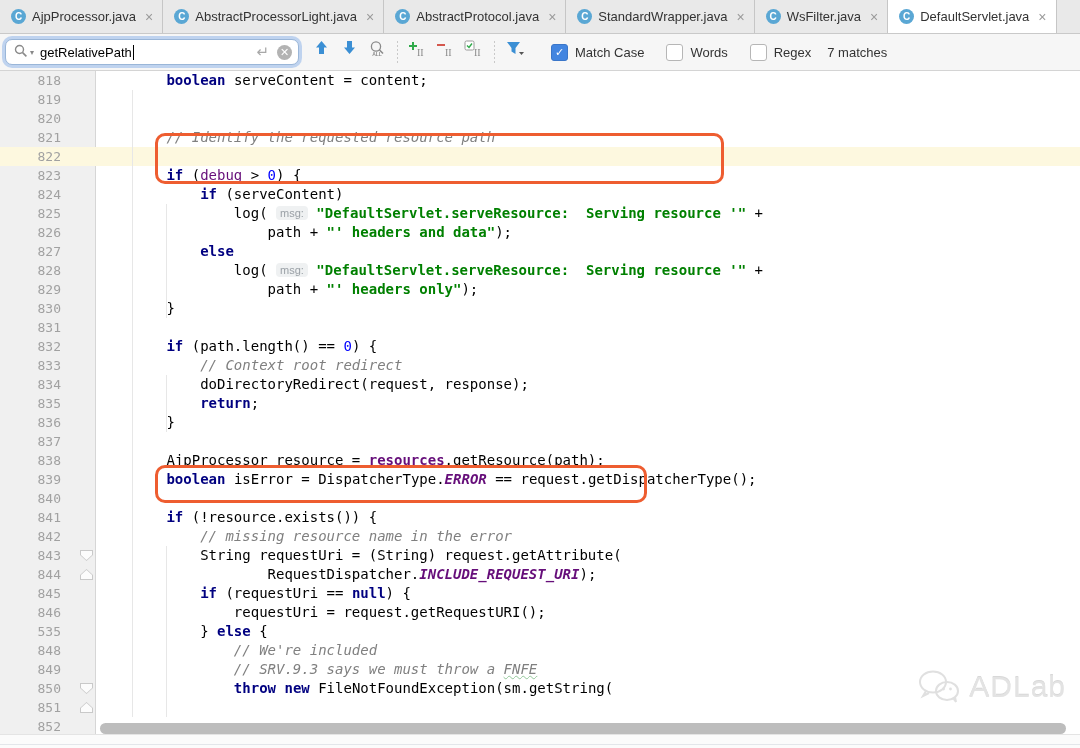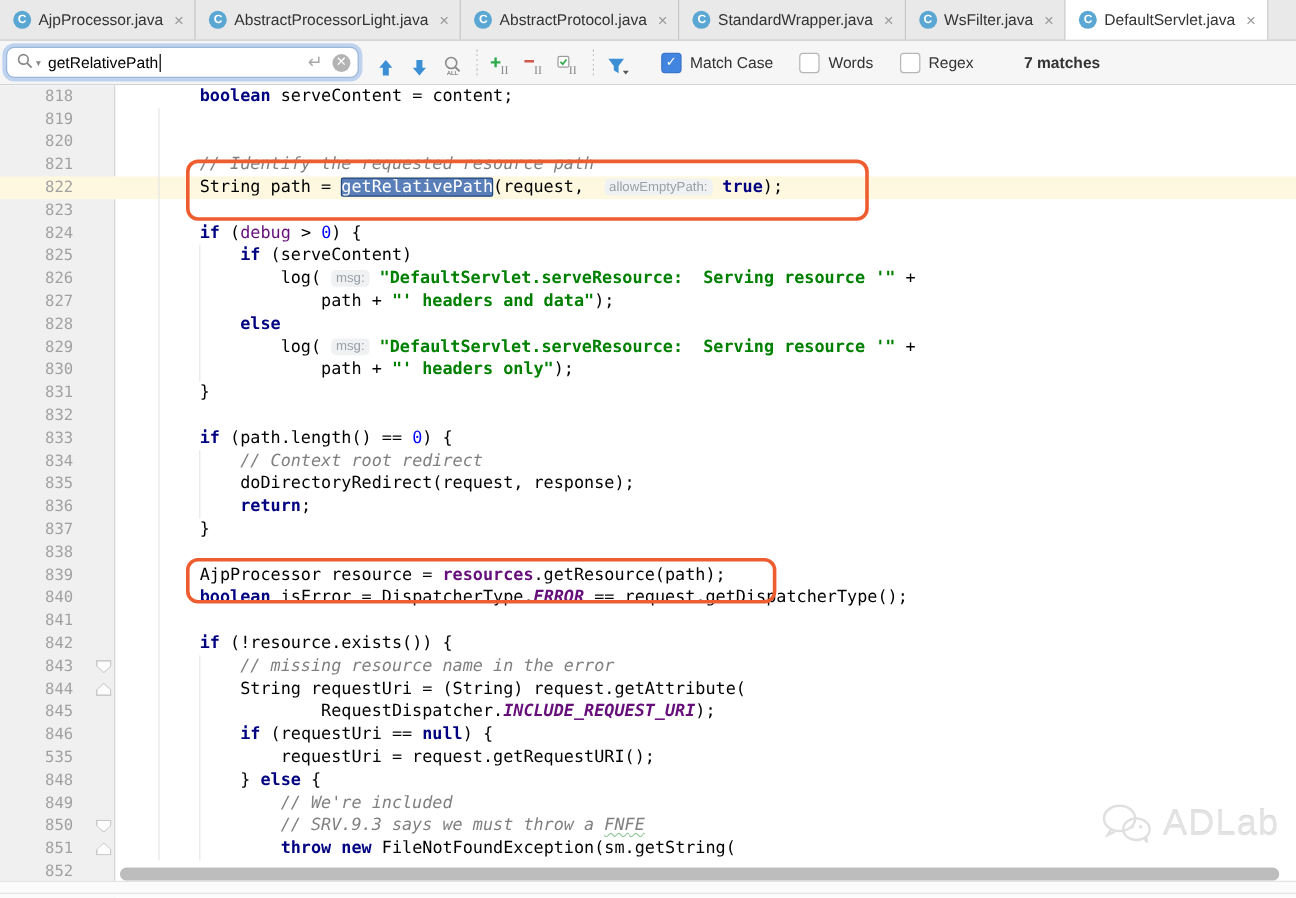--- a/index.html
+++ b/index.html
@@ -23,28 +23,28 @@
              border-radius:7px;box-shadow:0 0 0 3px rgba(110,160,230,.40);display:flex;align-items:center;
              padding:0 6px 0 8px;}
   .searchbox .mag{flex:0 0 auto;margin-right:2px;}
   .searchbox .caretdrop{font-size:8px;color:#888;margin-right:6px;}
   .stext{font-size:13px;color:#000;white-space:pre;}
   .scaret{display:inline-block;width:1px;height:15px;background:#000;vertical-align:middle;margin-left:1px;}
   .sspacer{flex:1;}
   .retsym{color:#a8a8a8;font-size:15px;margin-right:8px;}
   .clearbtn{width:15px;height:15px;border-radius:50%;background:#b3b3b3;color:#fff;font-size:11px;
             line-height:15px;text-align:center;}
-  .fbtn{display:flex;align-items:flex-end;justify-content:center;width:24px;height:24px;margin:0 2px;}
+  .fbtn{display:flex;align-items:flex-start;justify-content:center;width:24px;height:24px;margin:0 2px;}
   .fbtn svg{display:block;}
   .vsep{width:1px;height:22px;margin:0 6px;background:repeating-linear-gradient(#c9c9c9 0 2px,transparent 2px 4px);}
   .opt{display:flex;align-items:center;gap:7px;margin-left:22px;}
   .cb{width:15px;height:15px;border:1px solid #b6b6b6;border-radius:3px;background:#fff;color:#fff;
       font-size:11px;line-height:15px;text-align:center;}
   .cb.on{background:#4285e0;border-color:#3a76c9;}
-  .matches{margin-left:42px;font-weight:bold;color:#333;}
+  .matches{margin-left:16px;font-weight:normal;color:#333;}
 
   
   .editor{position:absolute;top:71px;left:0;right:0;bottom:0;background:#fff;overflow:hidden;}
   .gutterbg{position:absolute;top:0;bottom:0;left:0;width:95px;background:#f0f0f0;
             border-right:1px solid #d6d6d6;z-index:0;}
   .curline{position:absolute;left:0;right:0;height:19px;background:var(--current_line,#fdf8df);z-index:1;}
   .iguide{position:absolute;width:1px;background:#e7e7e7;z-index:1;}
   .gutter{position:absolute;top:0;left:4px;width:95px;z-index:2;}
   .ln{height:19px;line-height:19px;text-align:right;padding-right:38px;
       font-family:"DejaVu Sans Mono",monospace;font-size:13px;color:#a1a1a1;}
@@ -243,21 +243,20 @@
         <div class="fold down" style="top: 479px;"></div>
         <div class="fold up" style="top: 498px;"></div>
         <div class="fold down" style="top: 612px;"></div>
         <div class="fold up" style="top: 631px;"></div>
       </div>
     <div class="codelines" id="codelines">
         <div class="cl"><span>        </span><span class="kw">boolean</span><span> serveContent = content;</span></div>
         <div class="cl"></div>
         <div class="cl"></div>
         <div class="cl"><span>        </span><span class="cmt">// Identify the requested resource path</span></div>
-        <div class="cl"><span>        String path = </span><span class="match">getRelativePath</span><span>(request,  </span><span class="hint">allowEmptyPath:</span><span> </span><span class="kw">true</span><span>);</span></div>
         <div class="cl"></div>
         <div class="cl"><span>        </span><span class="kw">if</span><span> (</span><span class="fld">debug</span><span> &gt; </span><span class="num">0</span><span>) {</span></div>
         <div class="cl"><span>            </span><span class="kw">if</span><span> (serveContent)</span></div>
         <div class="cl"><span>                log( </span><span class="hint">msg:</span><span> </span><span class="str">"DefaultServlet.serveResource:  Serving resource '"</span><span> +</span></div>
         <div class="cl"><span>                    path + </span><span class="str">"' headers and data"</span><span>);</span></div>
         <div class="cl"><span>            </span><span class="kw">else</span></div>
         <div class="cl"><span>                log( </span><span class="hint">msg:</span><span> </span><span class="str">"DefaultServlet.serveResource:  Serving resource '"</span><span> +</span></div>
         <div class="cl"><span>                    path + </span><span class="str">"' headers only"</span><span>);</span></div>
         <div class="cl"><span>        }</span></div>
         <div class="cl"></div>

